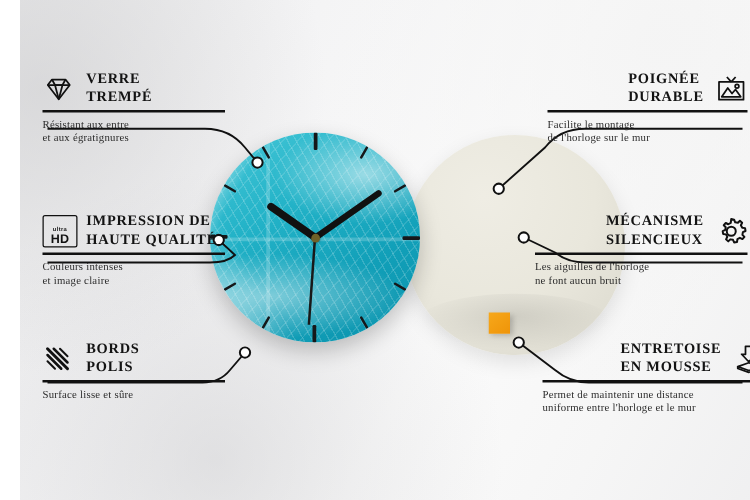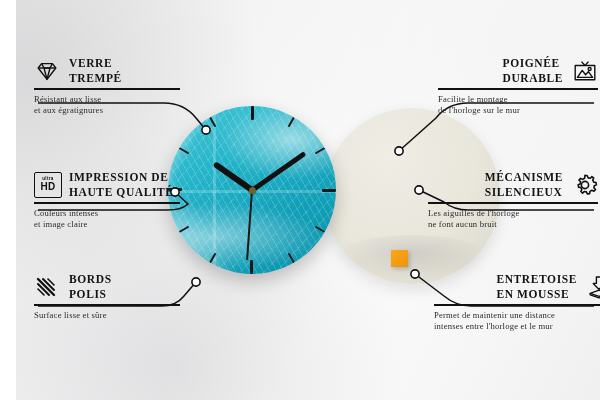--- a/index.html
+++ b/index.html
@@ -75,21 +75,21 @@
   .rule{height:1.6px;background:#111;margin:3px 0 4px;}
   .desc{
     font-family:"Liberation Serif",serif;font-size:8.6px;color:#2a2a2a;
     line-height:1.33;letter-spacing:.2px;
   }
   .callout.right .desc{text-align:left;}
   .icon{width:26px;height:26px;flex:0 0 26px;color:#111;}
   .icon svg{display:block;width:26px;height:26px;}
   .hd-badge{
     width:26px;height:24px;border:1.6px solid #111;border-radius:2px;
-    display:flex;flex-direction:column;align-items:center;justify-content:center;
+    display:flex;flex-direction:column;align-items:center;justify-content:flex-end;
     font-family:"Liberation Sans",sans-serif;color:#111;line-height:1;
   }
   .hd-badge .u{font-size:4.6px;letter-spacing:.3px;font-weight:bold;}
   .hd-badge .h{font-size:10px;font-weight:bold;letter-spacing:.2px;}
   
   #leaders{position:absolute;inset:0;width:600px;height:400px;pointer-events:none;}
 </style>
 </head>
 <body>
 
@@ -177,21 +177,21 @@
           <path d="M10 10 H16"></path>
         </g>
           </svg>
       </span>
       <span class="title">
         <span>VERRE</span><br><span>TREMPÉ</span>
       </span>
     </div>
     <div class="rule"></div>
     <div class="desc">
-      <span>Résistant aux lisse</span><br><span>et aux égratignures</span>
+      <span>Résistant aux entre</span><br><span>et aux égratignures</span>
     </div>
   </div>
 
   <div class="callout left" style="left:18px;top:170px;width:146px;">
     <div class="head">
       <span class="icon">
         <span class="hd-badge">
           <span class="u">ultra</span>
           <span class="h">HD</span>
         </span>
@@ -281,17 +281,17 @@
             <g fill="none" stroke="#111" stroke-width="1.4" stroke-linejoin="round">
           <path d="M10.4 3 h5.2 v6.4 h3.1 L13 15.4 L7.3 9.4 h3.1 z"></path>
           <path d="M13 16.2 L21.8 19.3 L13 22.4 L4.2 19.3 Z"></path>
           <path d="M4.2 19.3 v1.5 L13 23.9 L21.8 20.8 v-1.5"></path>
         </g>
           </svg>
       </span>
     </div>
     <div class="rule"></div>
     <div class="desc">
-      <span>Permet de maintenir une distance</span><br><span>intenses entre l'horloge et le mur</span>
+      <span>Permet de maintenir une distance</span><br><span>uniforme entre l'horloge et le mur</span>
     </div>
   </div>
 
 </div>
 
 </body></html>

